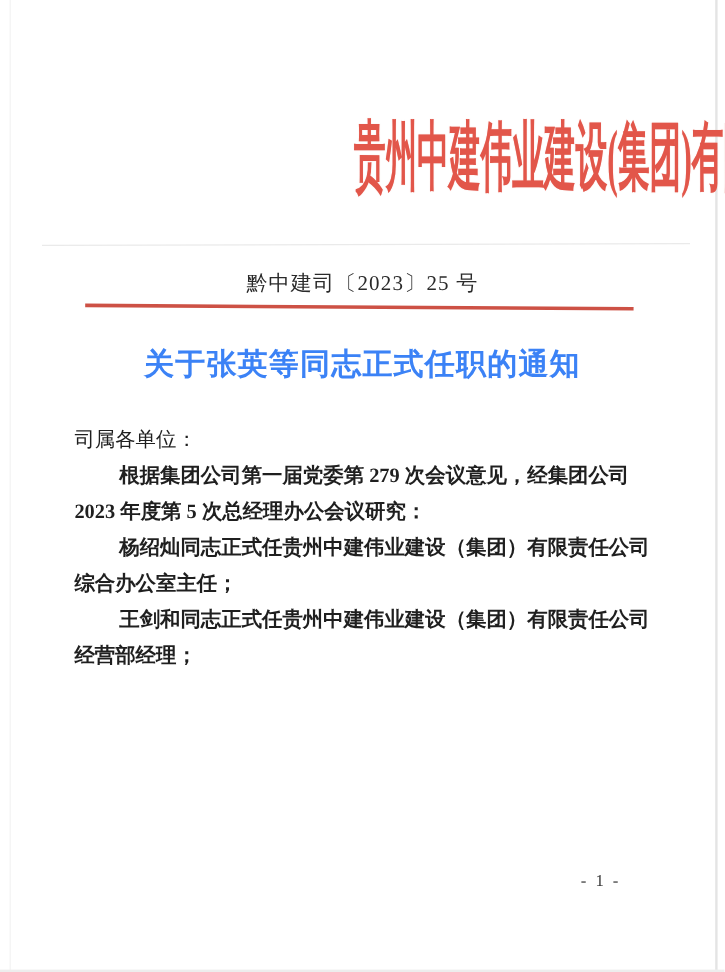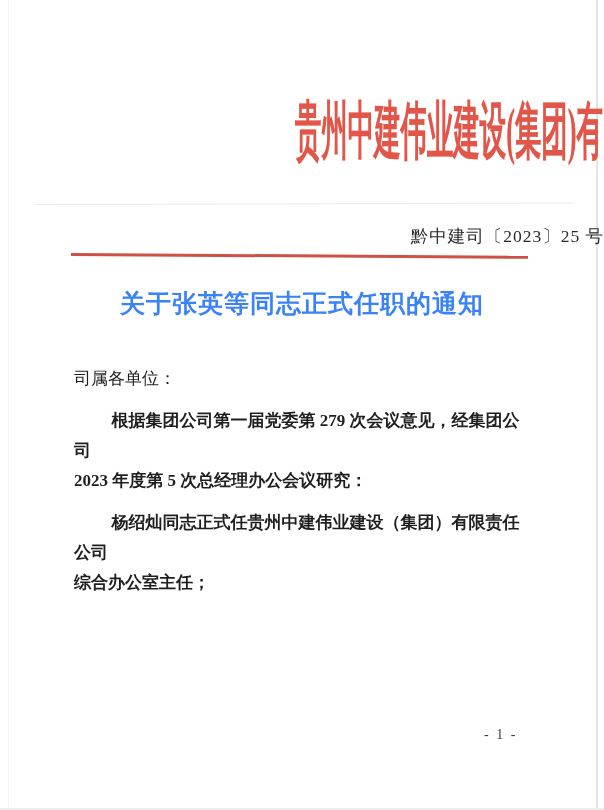--- a/index.html
+++ b/index.html
@@ -44,21 +44,21 @@
     transform: scale(0.455, 1.08);
     transform-origin: center top;
   }
 
   
   .doc-number {
     position: absolute;
     top: 224px;
     left: 0;
     width: 100%;
-    text-align: right;
+    text-align: center;
     font-size: 17.5px;
     letter-spacing: 1px;
     color: #2a2a2a;
   }
 
   
   .red-rule {
     position: absolute;
     left: 71px;
     top: 253px;
@@ -86,21 +86,21 @@
   .body-text {
     position: absolute;
     left: 62px;
     top: 352px;
     width: 482px;
     font-size: 17px;
     line-height: 30px;
     color: #1f1f1f;
   }
   .body-text p {
-    margin: 12px;
+    margin: 0;
     white-space: pre-line;
   }
   .body-text p.indent {
     text-indent: 2.2em;
     font-weight: bold;
   }
 
   
   .page-number {
     position: absolute;
@@ -131,17 +131,19 @@
   <div class="red-rule"></div>
 
   <div class="doc-title">关于张英等同志正式任职的通知</div>
 
   <div class="body-text">
     <p>司属各单位：</p>
     <p class="indent">根据集团公司第一届党委第 279 次会议意见，经集团公司
 2023 年度第 5 次总经理办公会议研究：</p>
     <p class="indent">杨绍灿同志正式任贵州中建伟业建设（集团）有限责任公司
 综合办公室主任；</p>
+    <p class="indent">王剑和同志正式任贵州中建伟业建设（集团）有限责任公司
+经营部经理；</p>
   </div>
 
   <div class="page-number">- 1 -</div>
 
 </div>
 
 </body></html>

